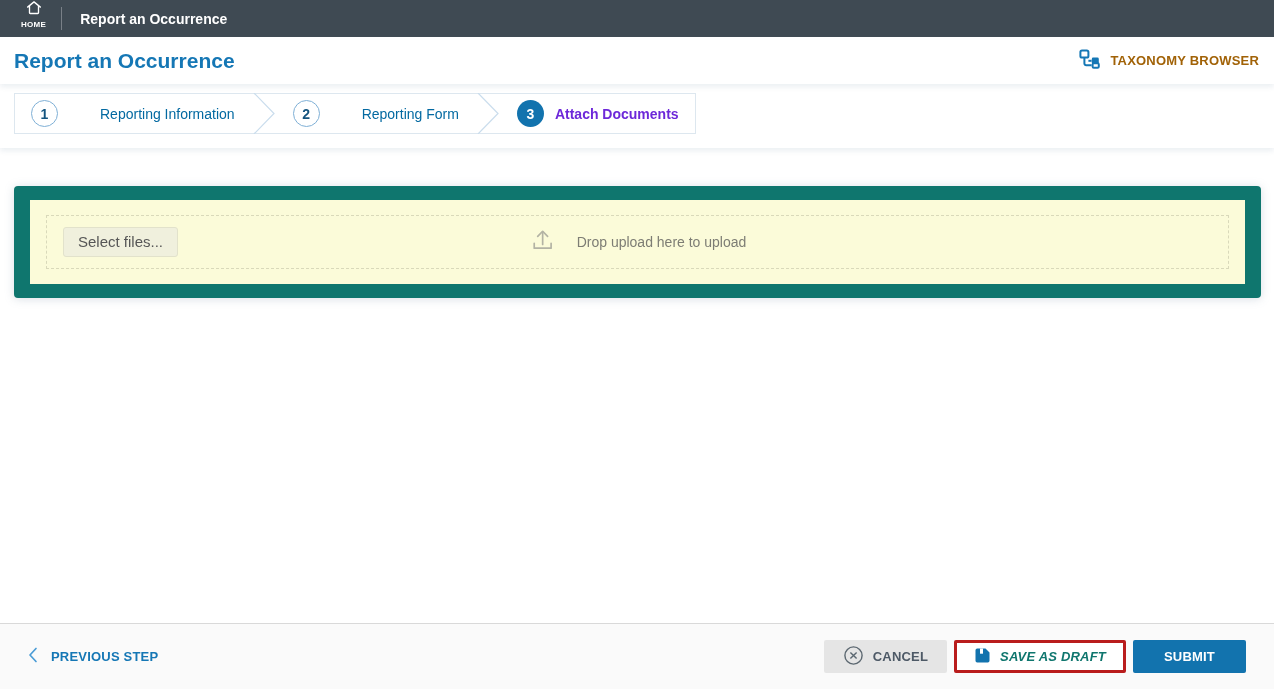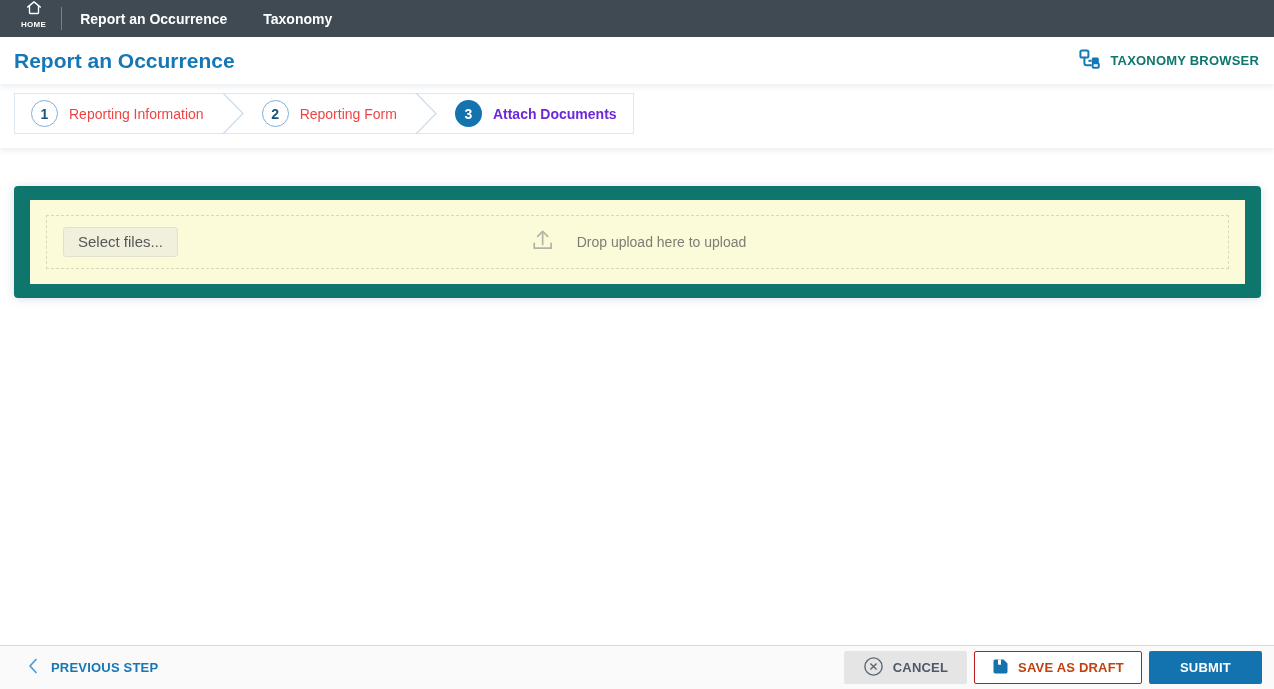--- a/index.html
+++ b/index.html
@@ -33,42 +33,42 @@
   .page-header {
     height:47px; background:#fff; flex-shrink:0;
     display:flex; align-items:center; justify-content:space-between;
     padding:0 15px 0 14px;
     box-shadow:0 3px 5px rgba(170,185,200,.22);
     position:relative; z-index:5;
   }
   .page-title { color:#1577b5; font-size:21px; font-weight:bold; }
   .taxonomy-link {
     display:flex; align-items:center; gap:8px; cursor:pointer;
-    color:#0f766e; font-size:13px; font-weight:bold; letter-spacing:.2px;
+    color:#a16207; font-size:13px; font-weight:bold; letter-spacing:.2px;
   }
 
   
   .stepper-section {
     background:#fff; flex-shrink:0;
     padding:9px 14px 14px 14px;
     box-shadow:0 3px 5px rgba(170,185,200,.22);
     position:relative; z-index:4;
   }
   .stepper {
     display:inline-flex; align-items:stretch;
     border:1px solid #dde7ef; height:41px; background:#fff;
   }
   .step { display:flex; align-items:center; gap:11px; padding:0 16px; cursor:pointer; }
   .step-circle {
     width:27px; height:27px; border-radius:50%;
     display:flex; align-items:center; justify-content:center;
     font-size:14px; font-weight:bold; flex-shrink:0;
   }
   .step.inactive .step-circle { border:1px solid #7fb0d6; color:#14547f; background:#fff; }
-  .step.inactive .step-label { color:#ef4444; font-size:14px; }
+  .step.inactive .step-label { color:#0369a1; font-size:14px;margin-left:31px; }
   .step.active .step-circle { background:#1273ae; color:#fff; }
   .step.active .step-label { color:#6d28d9; font-size:14px; font-weight:bold; }
   .step-sep { width:26px; display:flex; align-items:center; }
   .step-sep svg { display:block; }
 
   
   .content { flex:1; background:#fff; padding:38px 13px 0 14px; }
   .upload-card {
     background:#0f766e; border-radius:4px; height:112px;
     box-shadow:0 1px 10px rgba(120,140,160,.28);
@@ -88,59 +88,56 @@
     font-family:"Liberation Sans", sans-serif;
   }
   .drop-hint {
     position:absolute; left:50%; top:50%; transform:translate(-50%,-50%);
     display:flex; align-items:center; gap:21px; color:#7d7d74; font-size:14px;
     white-space:nowrap;
   }
 
   
   .footer {
-    height:44px; flex-shrink:0; background:#fafafa;
+    height:66px; flex-shrink:0; background:#fafafa;
     border-top:1px solid #d9d9d9;
     display:flex; align-items:center; justify-content:space-between;
-    padding:0 12px 0 20px;
+    padding:0 28px 0 20px;
   }
   .prev-step {
     display:flex; align-items:center; gap:13px; cursor:pointer;
     color:#1577b5; font-size:13px; font-weight:bold; letter-spacing:.2px;
     padding-left:8px;
   }
   .footer-actions { display:flex; align-items:center; gap:7px; }
   .btn {
     height:33px; display:flex; align-items:center; justify-content:center; gap:9px;
     font-size:13px; font-weight:bold; letter-spacing:.2px; cursor:pointer;
     border:none; font-family:"Liberation Sans", sans-serif; border-radius:2px;
   }
   .btn-cancel { background:#e5e5e5; color:#4d5966; padding:0 19px; }
-  .btn-draft  { background:#fff; color:#c2410c; border:1px solid #b91c1c; padding:0 17px; }
+  .btn-draft  { background:#fff; color:#0f766e; border:3px solid #b91c1c; padding:0 17px;font-style:italic; }
   .btn-submit { background:#1273ae; color:#fff; padding:0 31px;justify-content:flex-end; }
 </style>
 </head>
 <body>
 
 <div class="topbar">
   <div class="home-btn">
     <span>
       <svg width="18" height="15" viewBox="0 0 24 20" fill="none" stroke="#ffffff" stroke-width="1.8" stroke-linecap="round" stroke-linejoin="round">
         <path d="M3.5 9.5 L12 2.5 L20.5 9.5"></path>
         <path d="M6 8 V17 a1 1 0 0 0 1 1 H17 a1 1 0 0 0 1-1 V8"></path>
       </svg>
     </span>
     <span class="home-label">HOME</span>
   </div>
   <div class="topbar-divider"></div>
   <div class="nav-item">
     <span>Report an Occurrence</span>
-  </div>
-  <div class="nav-item">
-    <span>Taxonomy</span>
   </div>
 </div>
 
 <div class="page-header">
   <div class="page-title">Report an Occurrence</div>
   <div class="taxonomy-link">
     <span>
       <svg width="23" height="20" viewBox="0 0 23 20" fill="none" stroke="#1577b5" stroke-width="2">
         <rect x="1.4" y="1.4" width="8" height="7.2" rx="1.6"></rect>
         <path d="M5.4 8.6 V14.4 a1.8 1.8 0 0 0 1.8 1.8 H12.6"></path>

